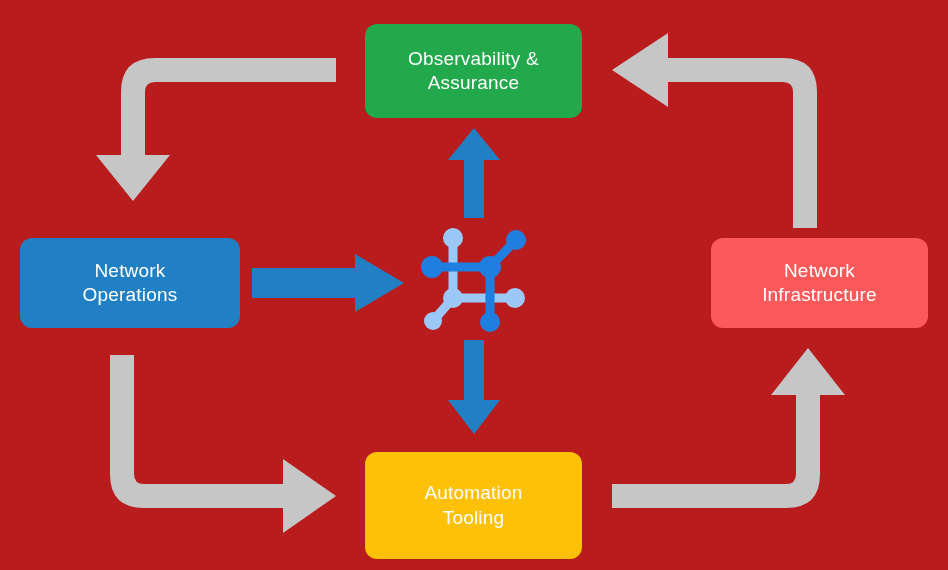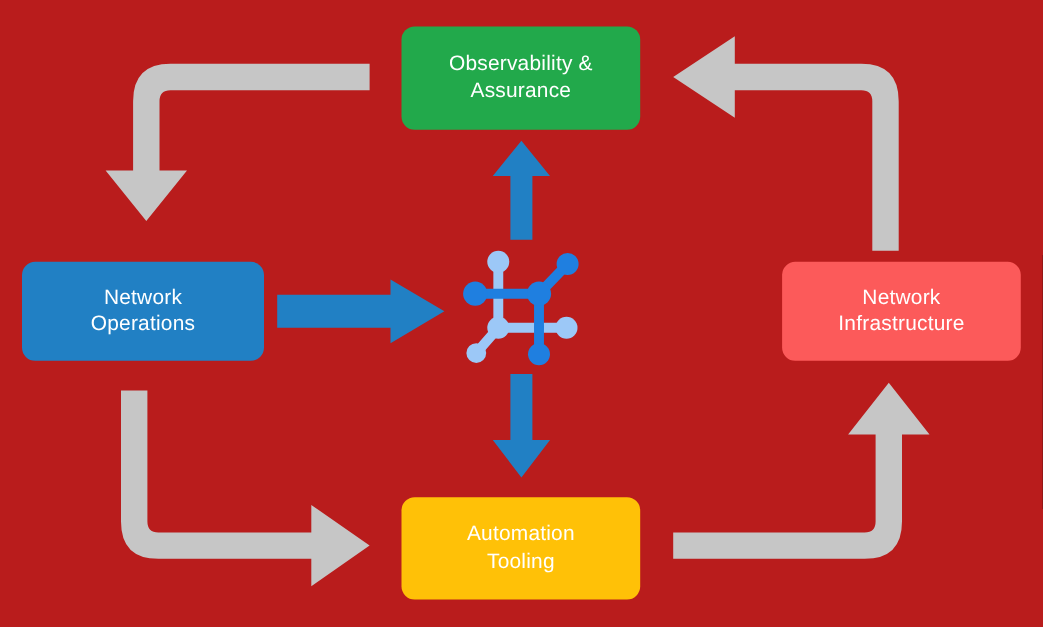--- a/index.html
+++ b/index.html
@@ -10,21 +10,21 @@
 
   .node-box{position:absolute;border-radius:12px;display:flex;
             align-items:center;justify-content:center;text-align:center;
             color:#ffffff;font-size:19px;line-height:1.28;font-weight:400;
             letter-spacing:.2px;padding:6px 10px;box-sizing:border-box;z-index:4;}
   .node-box .lbl{white-space:pre-line;display:block;}
 
   #box-observability{left:365px;top:24px;width:217px;height:94px;}
   #box-operations   {left:20px; top:238px;width:220px;height:90px;}
   #box-infrastructure{left:711px;top:238px;width:217px;height:90px;}
-  #box-automation   {left:365px;top:452px;width:217px;height:93px;}
+  #box-automation   {left:365px;top:452px;width:217px;height:107px;}
 
   #hub-icon{position:absolute;left:420px;top:218px;width:118px;height:118px;z-index:5;}
   #hub-icon svg{display:block;width:118px;height:118px;}
 </style>
 </head>
 <body>
 
 <div id="stage">
 
   <svg class="layer" viewBox="0 0 948 570" xmlns="http://www.w3.org/2000/svg">

